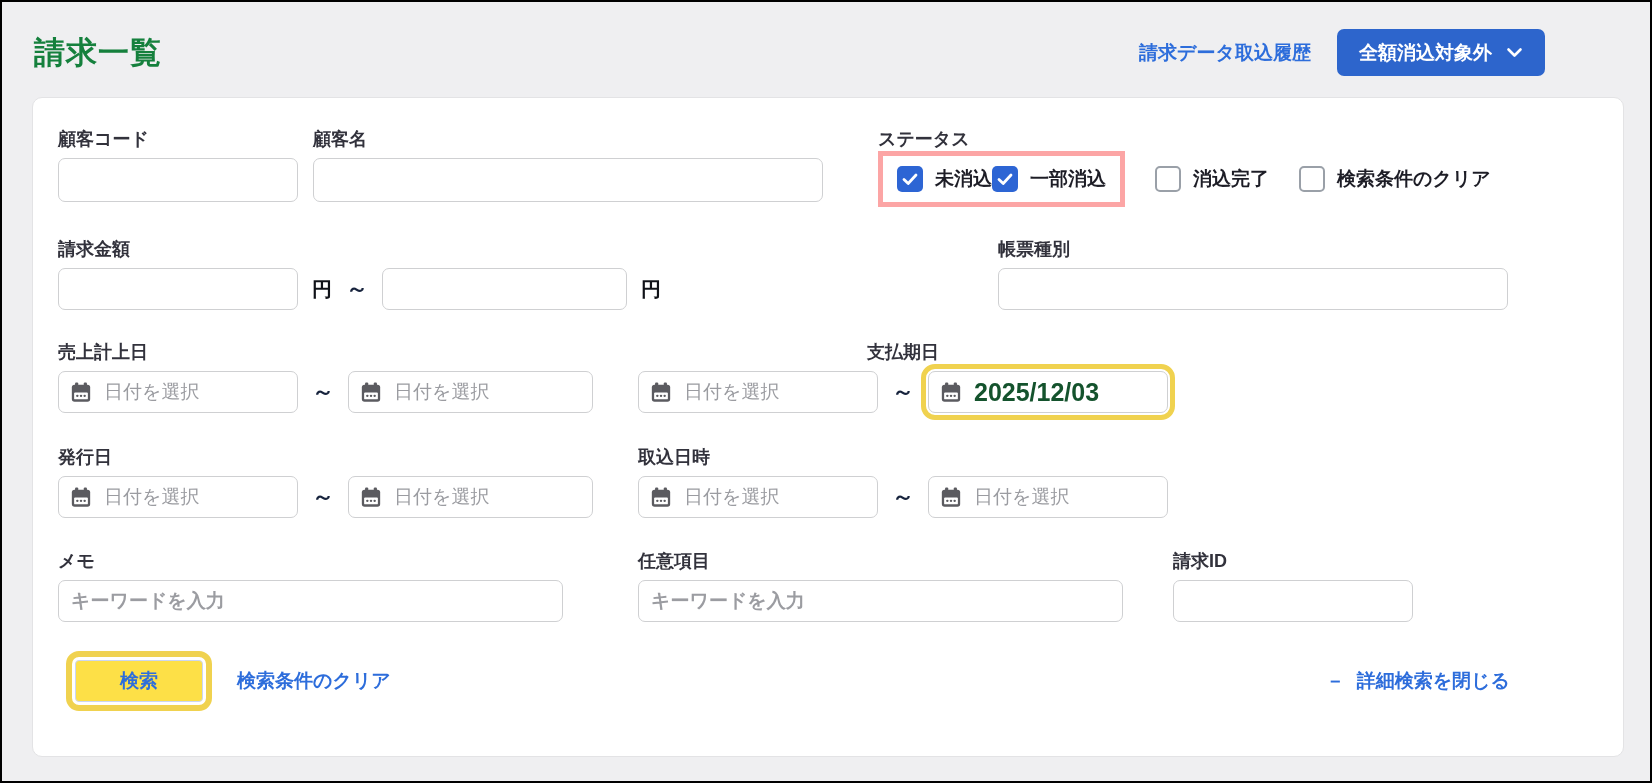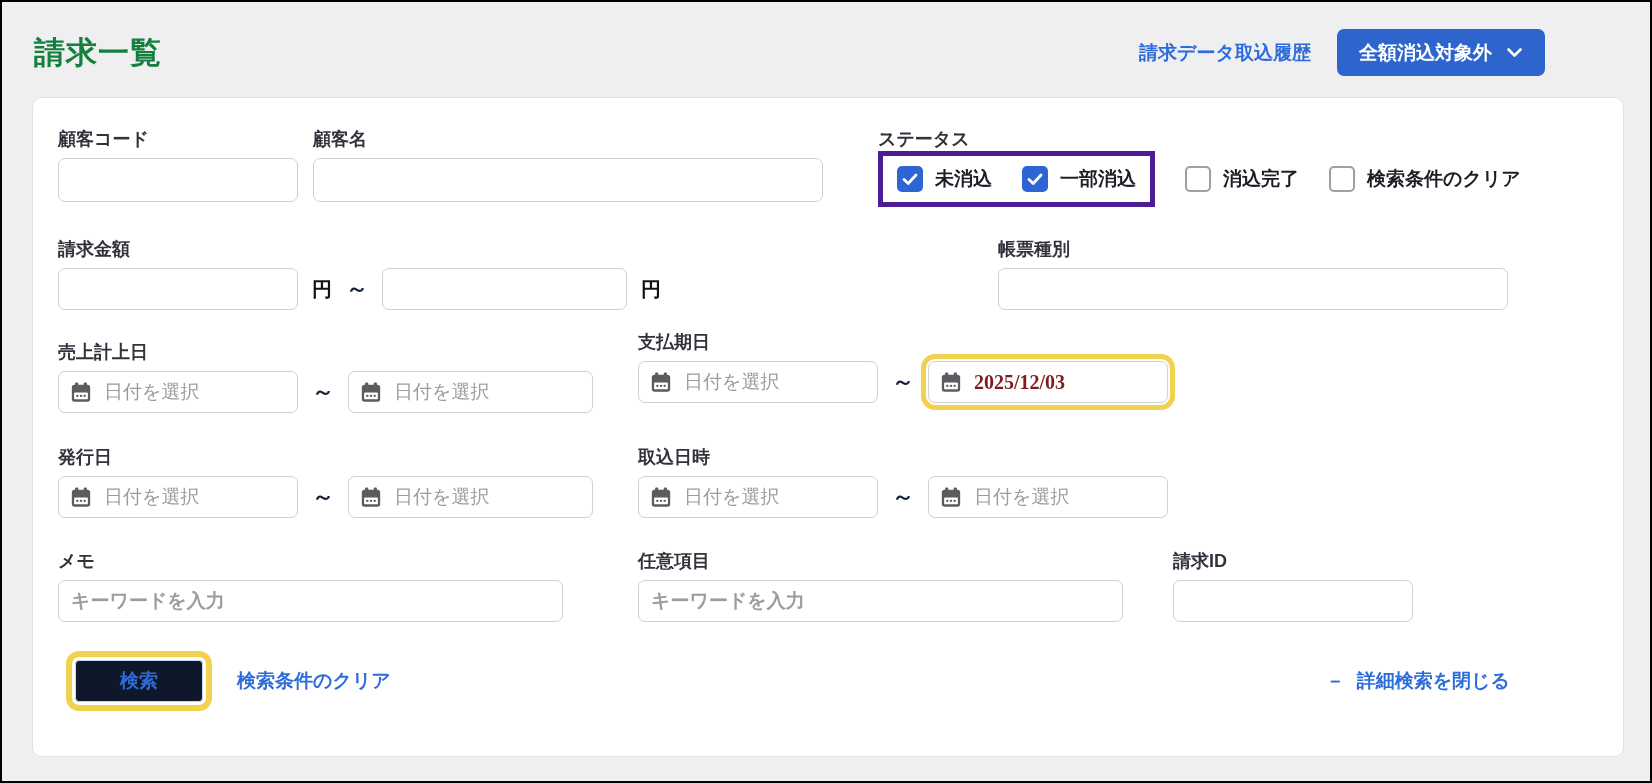--- a/index.html
+++ b/index.html
@@ -16,37 +16,37 @@
 
   
   .panel { position:absolute; left:30px; top:95px; width:1592px; height:660px; background:#fff; border:1px solid #e3e3e5; border-radius:10px; }
   .fld { position:absolute; }
   .fld-label { font-size:18px; font-weight:bold; color:#32323c; margin-bottom:8px; line-height:22px; white-space:nowrap; }
   .ctl-row { display:flex; align-items:center; gap:14px; }
   .text-input { height:42px; border:1px solid #cfd0d2; border-radius:7px; font-size:19px; padding:0 12px; color:#222; width:100%; font-family:inherit; background:#fff;font-weight:bold; }
   .text-input::placeholder { color:#9b9ca1; }
   .datepicker { display:flex; align-items:center; gap:12px; height:42px; border:1px solid #cfd0d2; border-radius:7px; padding:1px 11px; background:#fff; cursor:pointer; flex:none; }
   .dp-ph { color:#9b9ca1; font-size:19px; white-space:nowrap; }
-  .dp-val { color:#7f1d1d; font-size:20px; font-weight:bold; white-space:nowrap;font-family:Liberation Serif, serif; }
+  .dp-val { color:#14532d; font-size:25px; font-weight:bold; white-space:nowrap; }
   .tilde { font-size:22px; font-weight:bold; color:#16223c; flex:none; }
   .unit { font-size:20px; font-weight:bold; color:#101218; flex:none; }
 
   
   .status-row { display:flex; align-items:center; gap:30px; height:42px; }
   .cb-item { display:inline-flex; align-items:center; gap:12px; cursor:pointer; flex:none; }
   .cb { width:26px; height:26px; border-radius:5px; display:inline-flex; align-items:center; justify-content:center; flex:none; }
   .cb.unchecked { background:#fff; border:2px solid #9aa0a8; }
   .cb.checked { background:#2d65d4; }
   .cb-label { font-size:19px; font-weight:bold; color:#1d1d26; white-space:nowrap; }
-  .hl-wrap { display:inline-flex; align-items:center; gap:30px; border:5px solid #4c1d95; padding:10px 14px; margin:-15px 0; }
+  .hl-wrap { display:inline-flex; align-items:center; border:5px solid #fca5a5; padding:10px 14px; margin:-15px 0; }
   .hl-outline { outline:5px solid #f0d24f; outline-offset:2px; }
 
   
   .footer-row { position:absolute; left:25px; top:562px; width:1542px; display:flex; align-items:center; }
-  .search-btn { height:42px; width:128px; background:#0f172a; border:1px solid #ccd6ef; border-radius:4px; color:#2d6ddb; font-size:19px; font-weight:bold; cursor:pointer; outline:6px solid #f0d24f; outline-offset:3px; margin-left:17px; font-family:inherit; }
+  .search-btn { height:42px; width:128px; background:#fde047; border:1px solid #ccd6ef; border-radius:4px; color:#2d6ddb; font-size:19px; font-weight:bold; cursor:pointer; outline:6px solid #f0d24f; outline-offset:3px; margin-left:17px; font-family:inherit; }
   .clear-link { margin-left:34px; }
   .close-link { margin-left:auto; margin-right:90px; display:inline-flex; align-items:center; gap:12px; }
   .minus-glyph { font-size:19px; font-weight:bold; color:#2d6ddb; }
 </style>
 </head>
 <body>
 
 <div class="screen">
 
   <div class="page-header">
@@ -148,21 +148,21 @@
                 <rect x="4.5" y="12.5" width="15" height="7.5" rx="1" fill="#fff"></rect>
                 <circle cx="8" cy="16.2" r="1.3" fill="#5b5b60"></circle>
                 <circle cx="12" cy="16.2" r="1.3" fill="#5b5b60"></circle>
                 <circle cx="16" cy="16.2" r="1.3" fill="#5b5b60"></circle>
               </svg>
           </span>
           <span class="dp-ph">日付を選択</span>
         </div>
       </div>
     </div>
-    <div class="fld" style="left:605px; top:233px;">
+    <div class="fld" style="left:605px; top:243px;text-align:center;">
       <div class="fld-label">支払期日</div>
       <div class="ctl-row">
         <div class="datepicker" style="width:240px;">
           <span style="display:inline-flex;">
             <svg width="22" height="22" viewBox="0 0 24 24">
                 <rect x="5.5" y="1.5" width="3.5" height="6" rx="1.2" fill="#5b5b60"></rect>
                 <rect x="15" y="1.5" width="3.5" height="6" rx="1.2" fill="#5b5b60"></rect>
                 <rect x="2" y="4" width="20" height="18.5" rx="3" fill="#5b5b60"></rect>
                 <rect x="4.5" y="12.5" width="15" height="7.5" rx="1" fill="#fff"></rect>
                 <circle cx="8" cy="16.2" r="1.3" fill="#5b5b60"></circle>

